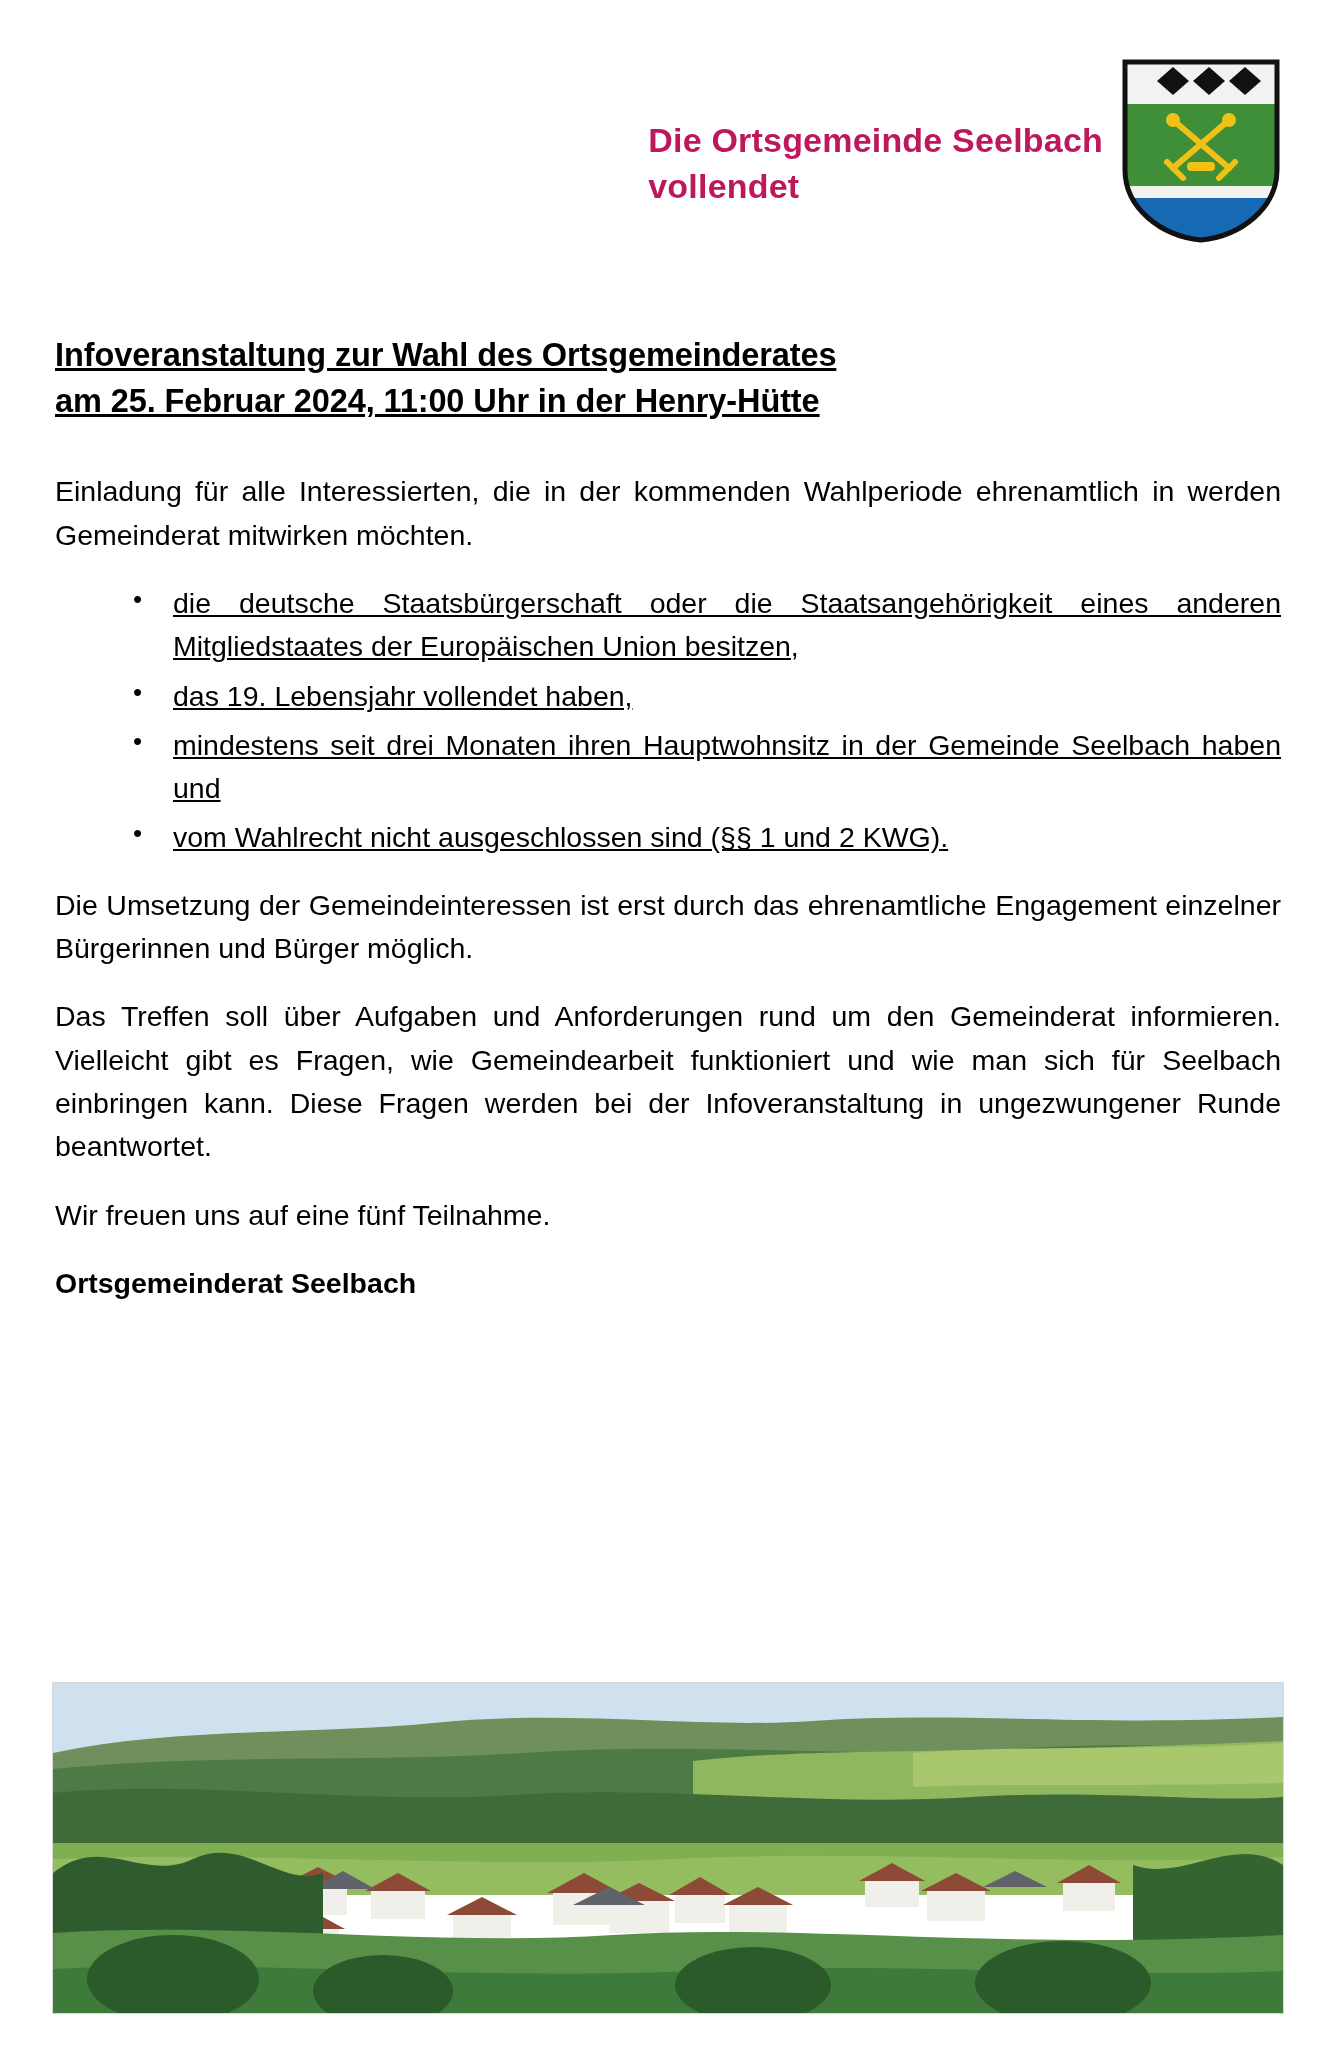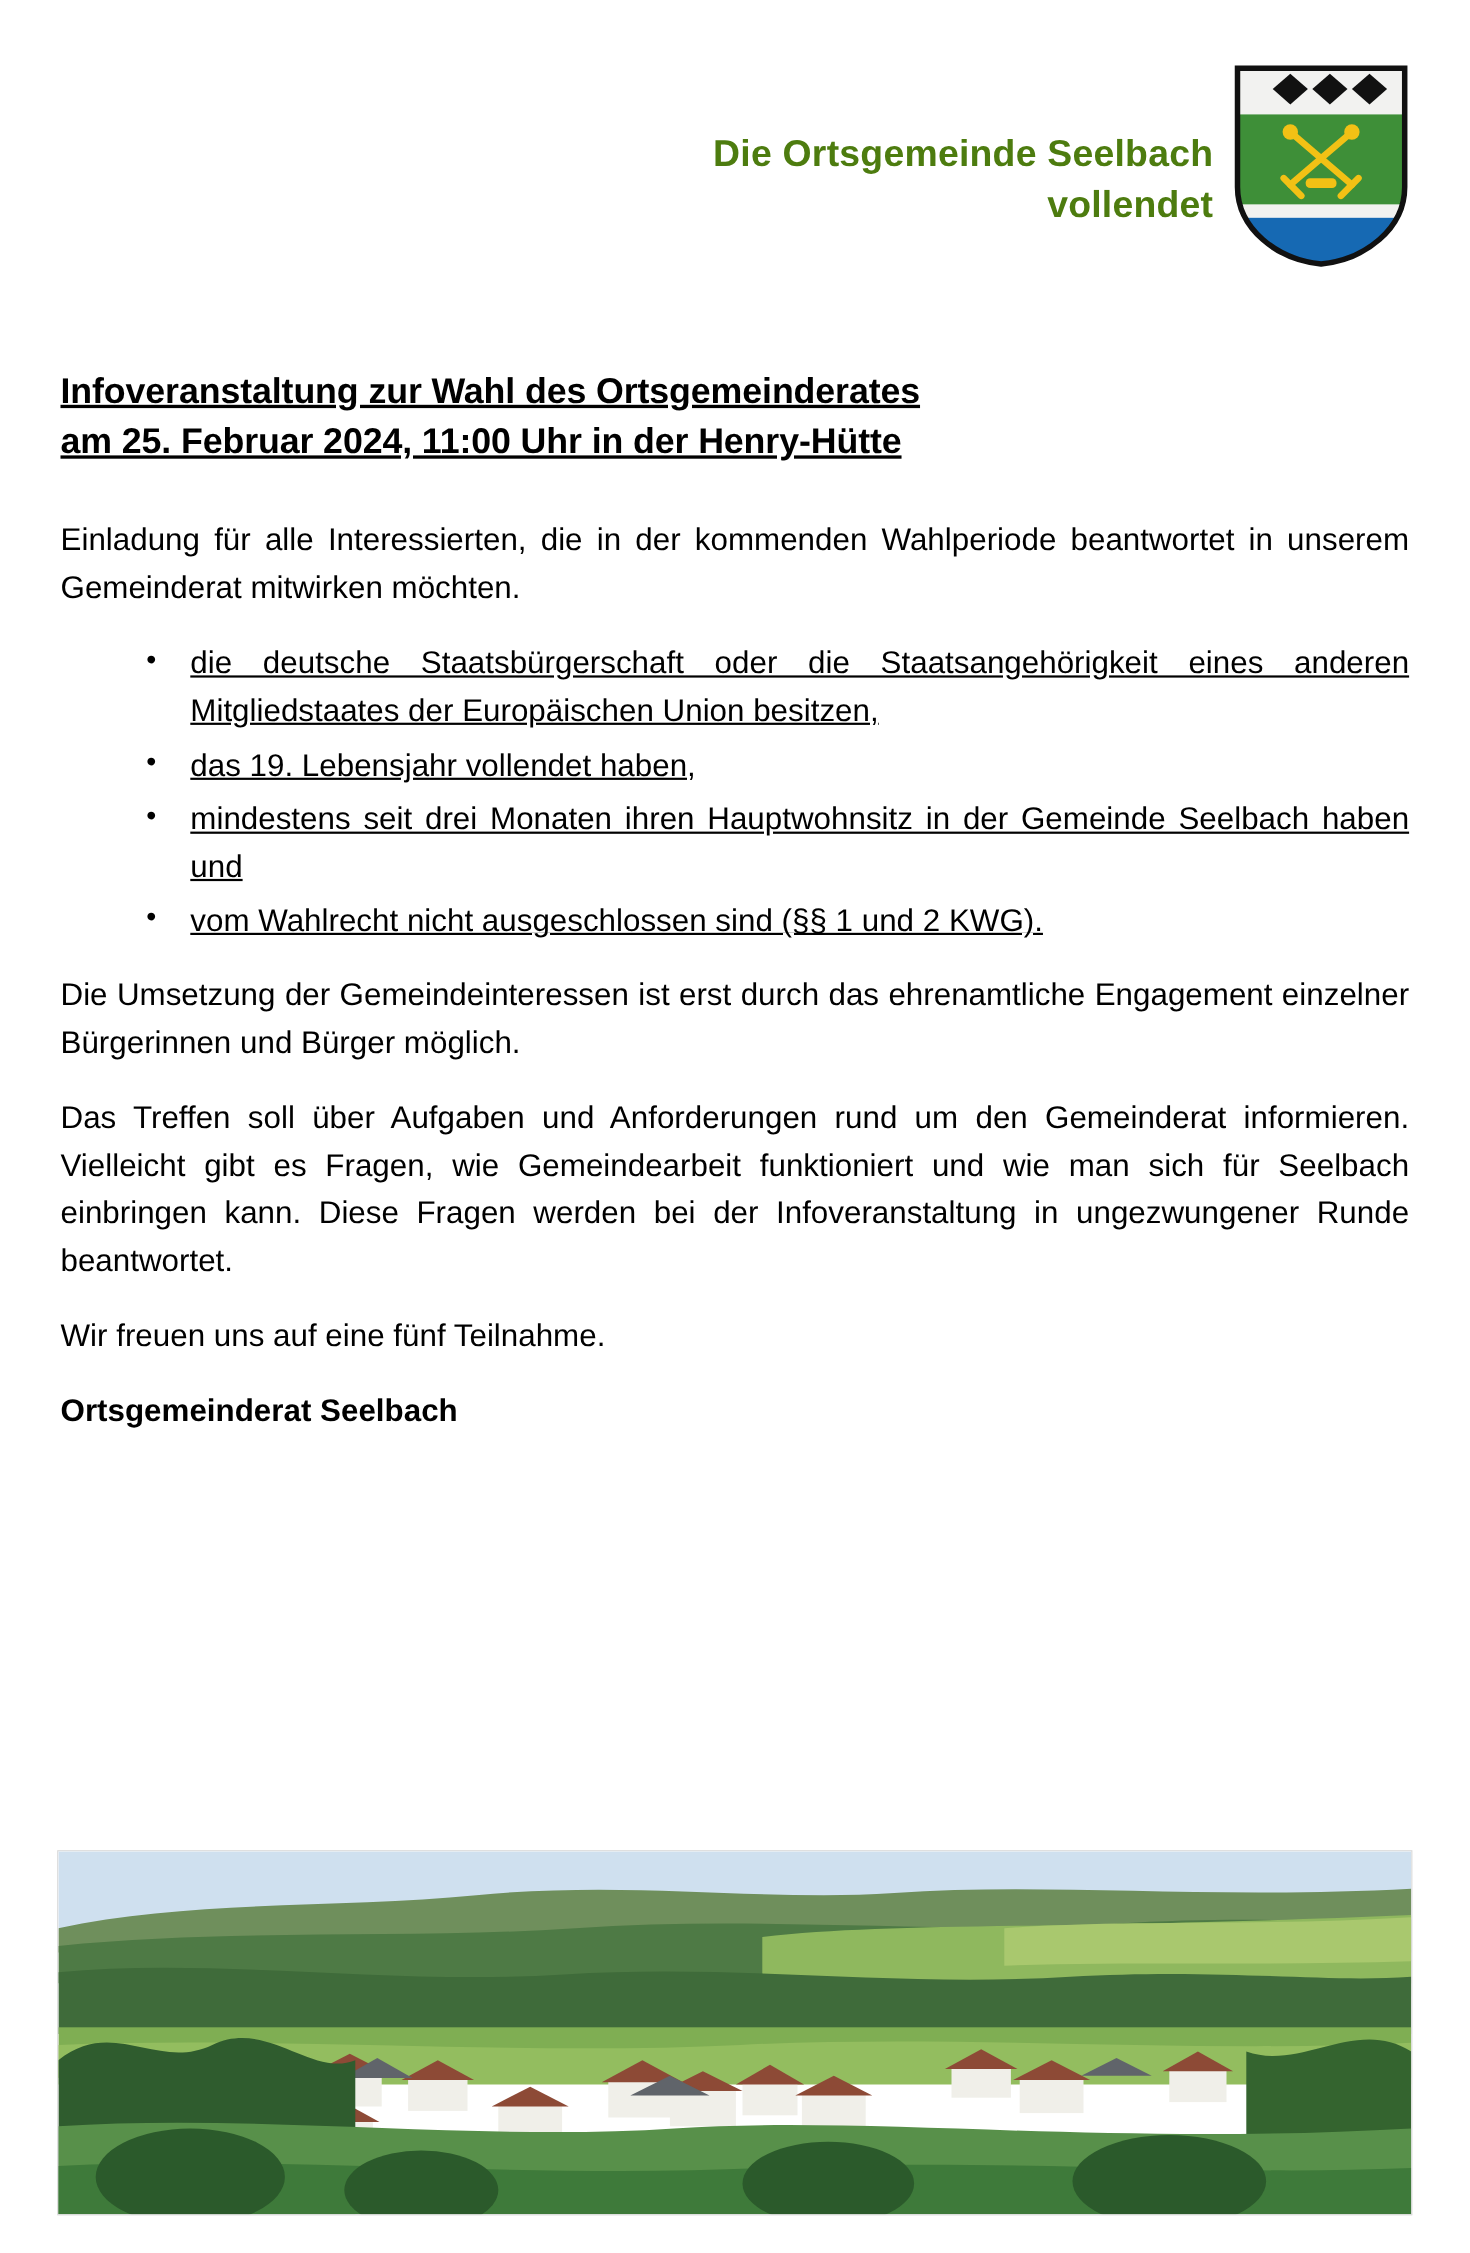--- a/index.html
+++ b/index.html
@@ -25,22 +25,21 @@
 
   
   .header {
     display: flex;
     align-items: flex-start;
     justify-content: flex-end;
     padding-top: 58px;
     gap: 18px;
   }
   .header-text {
-    text-align: right;
-    color: #4d7c0f;
+    color: #be185d;
     font-weight: bold;
     font-size: 34px;
     line-height: 1.35;
     letter-spacing: 0.2px;
     padding-top: 60px;
   }
   .header-line2 {
     display: block;
   }
 
@@ -168,21 +167,21 @@
     </div>
   </div>
 
   <h1 class="title">
     <span class="line">Infoveranstaltung zur Wahl des Ortsgemeinderates</span>
     <span class="line">am 25. Februar 2024, 11:00 Uhr in der Henry-Hütte</span>
   </h1>
 
   <div class="body-block">
 
-    <p class="para">Einladung für alle Interessierten, die in der kommenden Wahlperiode beantwortet in unserem Gemeinderat mitwirken möchten.</p>
+    <p class="para">Einladung für alle Interessierten, die in der kommenden Wahlperiode ehrenamtlich in werden Gemeinderat mitwirken möchten.</p>
 
 
     <ul class="conditions">
       <li>die deutsche Staatsbürgerschaft oder die Staatsangehörigkeit eines anderen Mitgliedstaates der Europäischen Union besitzen,</li>
       <li>das 19. Lebensjahr vollendet haben,</li>
       <li>mindestens seit drei Monaten ihren Hauptwohnsitz in der Gemeinde Seelbach haben und</li>
       <li>vom Wahlrecht nicht ausgeschlossen sind (§§ 1 und 2 KWG).</li>
     </ul>
 
     <p class="para">Die Umsetzung der Gemeindeinteressen ist erst durch das ehrenamtliche Engagement einzelner Bürgerinnen und Bürger möglich.</p>

